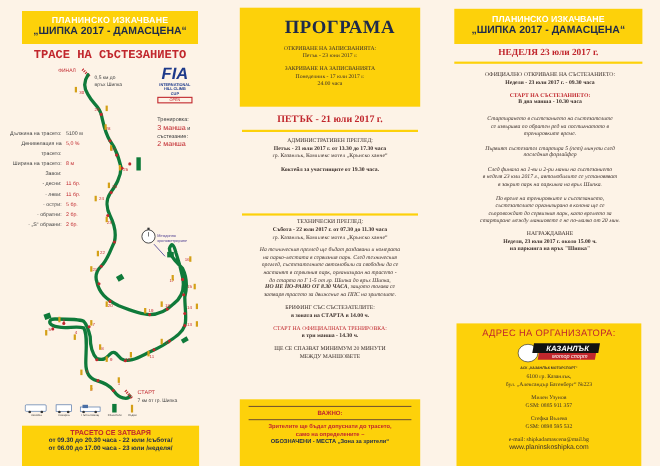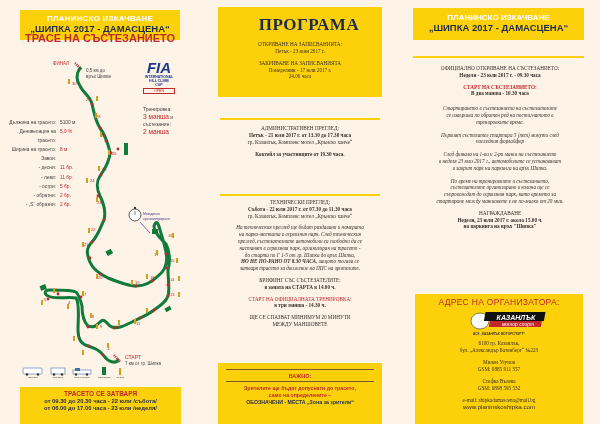--- a/index.html
+++ b/index.html
@@ -12,21 +12,21 @@
   .yellow { background: #fdd10a; }
   .sans { font-family: "Liberation Sans", sans-serif; }
   .red { color: #c1272d; }
   .navy { color: #1e2a4a; }
   .center { text-align: center; }
 
   
   .hdr1 { position: absolute; left: 20px; top: 10px; width: 160px; height: 30px; padding-top: 4px; }
   .hdr1 .l1 { font-size: 8px; font-weight: bold; color: #fff; letter-spacing: .2px; }
   .hdr1 .l2 { font-size: 9.5px; font-weight: bold; color: #1e2a4a; }
-  .route-title { position: absolute; left: 0; width: 200px; top: 32px; font-size: 11px; font-weight: bold; }
+  .route-title { position: absolute; left: 0; width: 200px; top: 45px; font-size: 11px; font-weight: bold; font-family: Liberation Mono, monospace; }
   .track-svg { position: absolute; left: 0; top: 55px; }
   .stats { position: absolute; left: 8px; top: 118px; font-size: 4.8px; line-height: 9.1px; }
   .stats .row { display: flex; }
   .stats .k { width: 52px; text-align: right; padding-right: 4px; color: #444; }
   .stats .v { color: #c1272d; }
   .stats .v0 { color: #444; }
   .fia { position: absolute; left: 143px; top: 61px; width: 32px; text-align: center; color: #1e3a8a; font-family: "Liberation Sans", sans-serif; }
   .fia .big { font-size: 15px; font-weight: bold; font-style: italic; line-height: 14px; text-align: center; }
   .fia .small { font-size: 3.5px; font-weight: bold; line-height: 4px; }
   .fia .open { font-size: 3.5px; color: #c1272d; border: .5px solid #c1272d; margin-top: 1px; }
@@ -320,20 +320,21 @@
 <div id="p2" class="panel">
   <div class="prog-box yellow center">
     <div class="prog-title">ПРОГРАМА</div>
     <div class="txt" style="margin-top:6px">ОТКРИВАНЕ НА ЗАПИСВАНИЯТА:</div>
     <div class="txt">Петък - 23 юни 2017 г.</div>
     <div class="txt" style="margin-top:6px">ЗАКРИВАНЕ  НА ЗАПИСВАНИЯТА</div>
     <div class="txt">Понеделник - 17 юли 2017 г.</div>
     <div class="txt">24.00 часа</div>
   </div>
 
+  <div class="day-title" style="top:103px">ПЕТЪК  - 21 юли 2017 г.</div>
   <div class="uline" style="top:118px"></div>
   <div class="blk" style="top:125px">
     <div>АДМИНИСТРАТИВЕН ПРЕГЛЕД:</div>
     <div class="b">Петък - 21 юли 2017 г. от 13.30 до 17.30 часа</div>
     <div>гр. Казанлък, Комплекс мотел „Крънско ханче“</div>
     <div class="b" style="margin-top:6px">Коктейл за участниците от 19.30 часа.</div>
   </div>
 
   <div class="uline" style="top:194px"></div>
   <div class="blk" style="top:199px">
@@ -367,20 +368,21 @@
       <div class="navy">ОБОЗНАЧЕНИ - МЕСТА  „Зона за зрители“</div>
     </div>
   </div>
 </div>
 
 <div id="p3" class="panel">
   <div class="hdr3 yellow sans center">
     <div class="l1">ПЛАНИНСКО ИЗКАЧВАНЕ</div>
     <div class="l2">„ШИПКА 2017 - ДАМАСЦЕНА“</div>
   </div>
+  <div class="sunday">НЕДЕЛЯ  23 юли 2017 г.</div>
   <div class="uline" style="left:13px;width:171px;top:56px"></div>
 
   <div class="blk" style="top:65px">
     <div>ОФИЦИАЛНО ОТКРИВАНЕ НА СЪСТЕЗАНИЕТО:</div>
     <div class="b">Неделя - 23 юли 2017 г. - 09.30 часа</div>
     <div class="red b" style="margin-top:5px">СТАРТ НА СЪСТЕЗАНИЕТО:</div>
     <div class="b">В два манша - 10.30 часа</div>
     <div class="i" style="margin-top:8px">
       <div>Стартирането  в състезанието на състезателите</div>
       <div>се извършва по обратен ред на постигнатото в</div>

